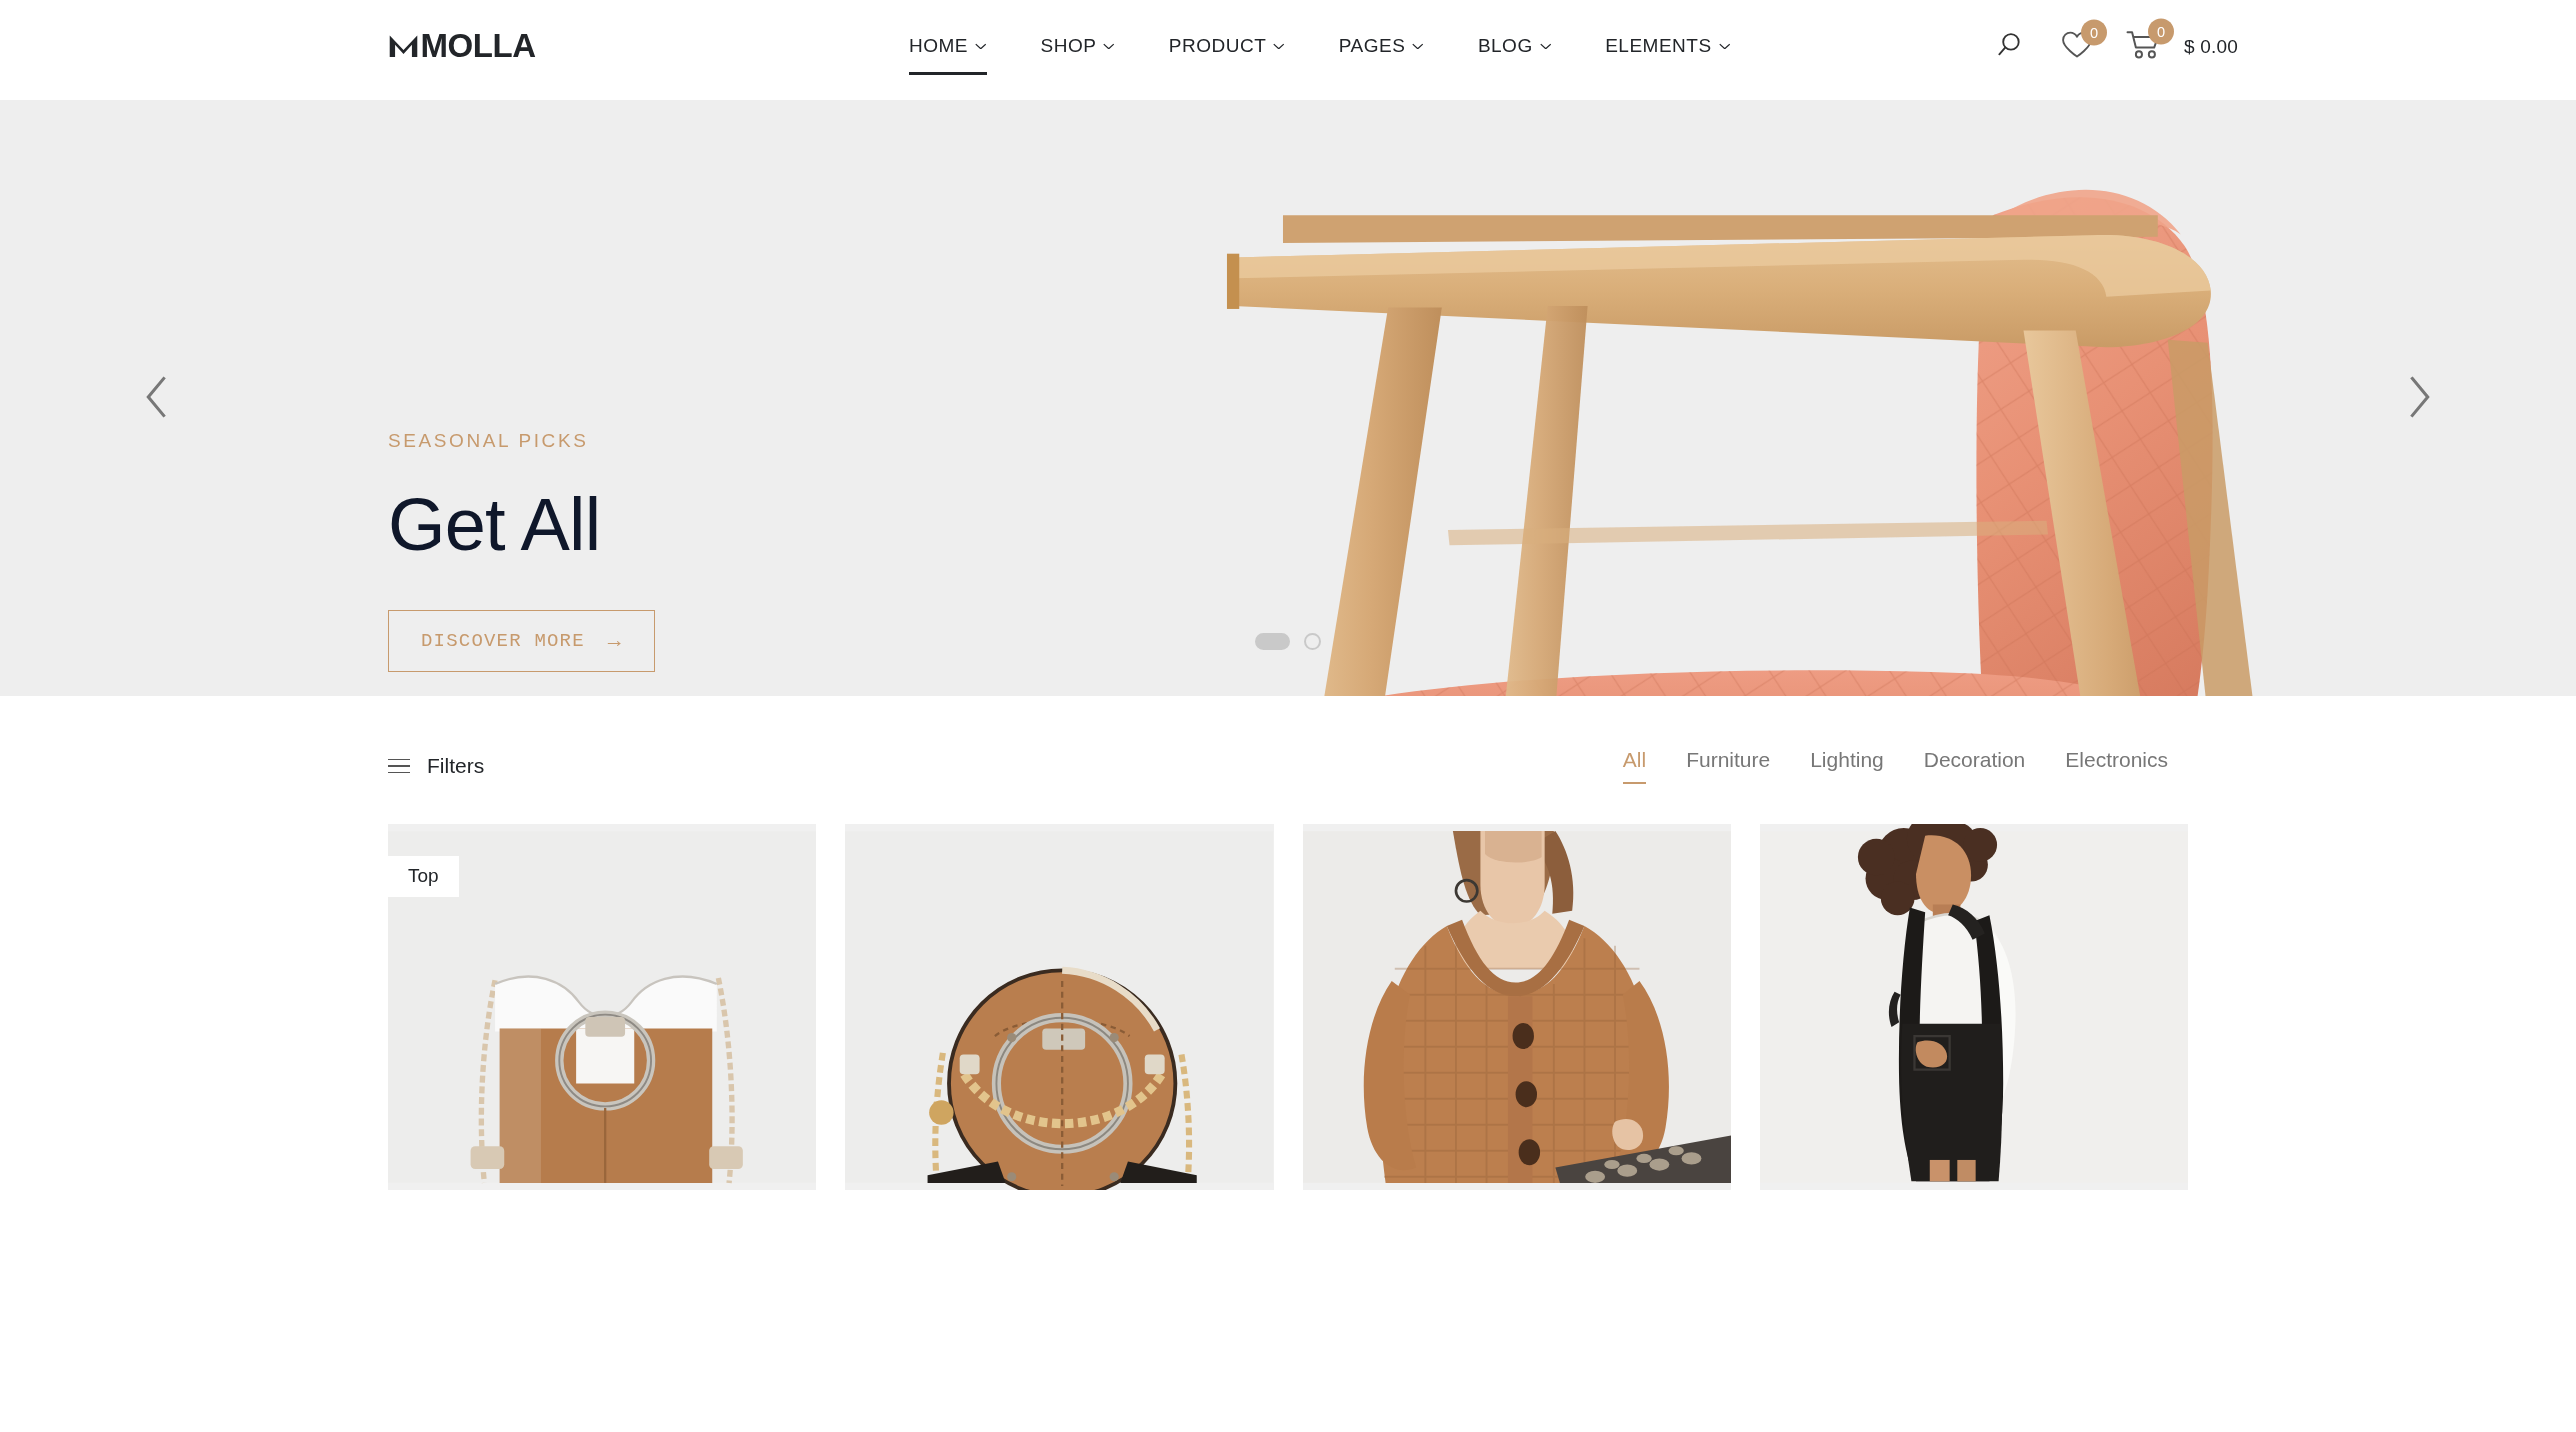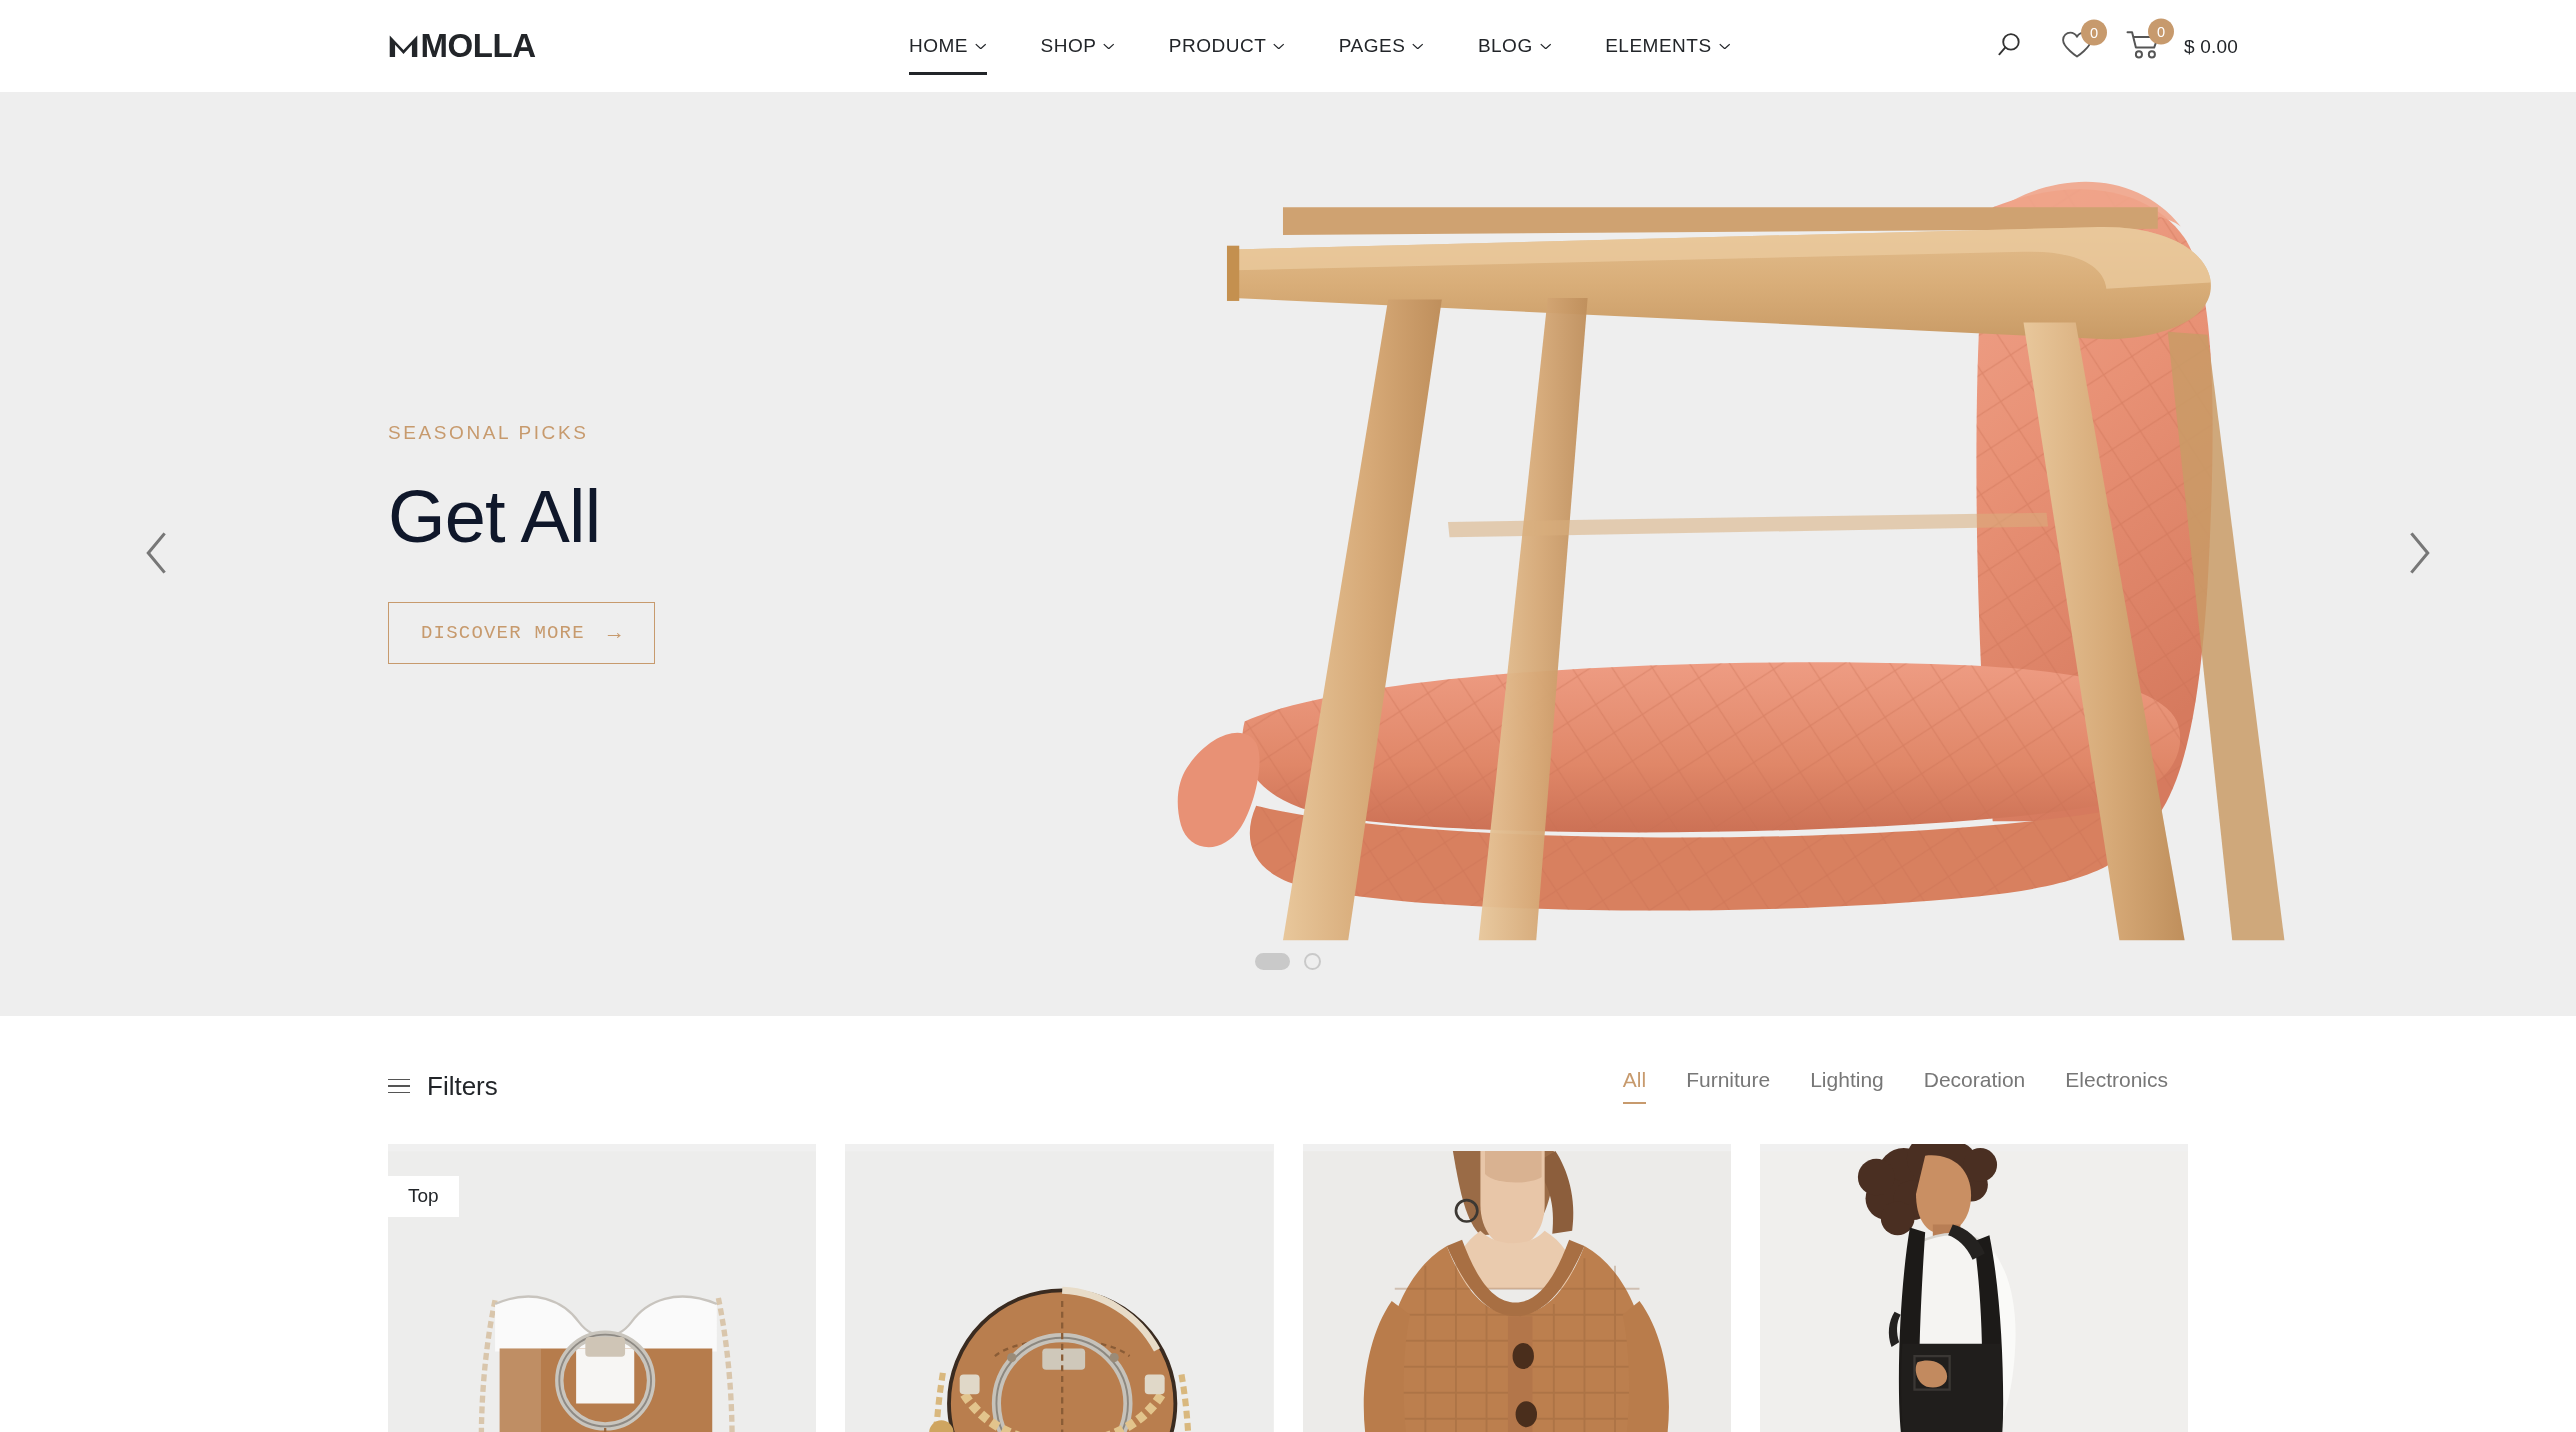--- a/index.html
+++ b/index.html
@@ -71,22 +71,22 @@
     font-weight:400;
   }
   .cartprice{
     margin-left:23px; font-size:19px;
     color:#222529; letter-spacing:0.2px;
     white-space:nowrap;
   }
 
   
   .hero{
-    position:relative; width:100%; height:924px;
-    background:#EEEEEE; overflow:hidden;
+    position:relative; width:100%; height:596px;
+    background:#EEEEEE; overflow:hidden;margin-top:8px;
   }
   .hero-inner{
     position:absolute; inset:0;
   }
   .hero-copy{
     position:absolute; left:388px; top:330px;
     z-index:5;
   }
   .eyebrow{
     font-size:19px; letter-spacing:2.6px;
@@ -148,21 +148,21 @@
   .container{
     width:1800px; margin:0 auto;
   }
   .toolbar{
     display:flex; align-items:center;
     justify-content:space-between;
     margin-bottom:40px;
   }
   .filters{
     display:flex; align-items:center; gap:17px;
-    font-size:26px; color:#222529; cursor:pointer;
+    font-size:21px; color:#222529; cursor:pointer;
   }
   .burger{
     display:inline-flex; flex-direction:column;
     justify-content:space-between; width:22px; height:14.6px;
   }
   .burger i{
     display:block; height:1.5px; width:100%; background:#555;
   }
   .tabs{
     display:flex; align-items:center; gap:0;

